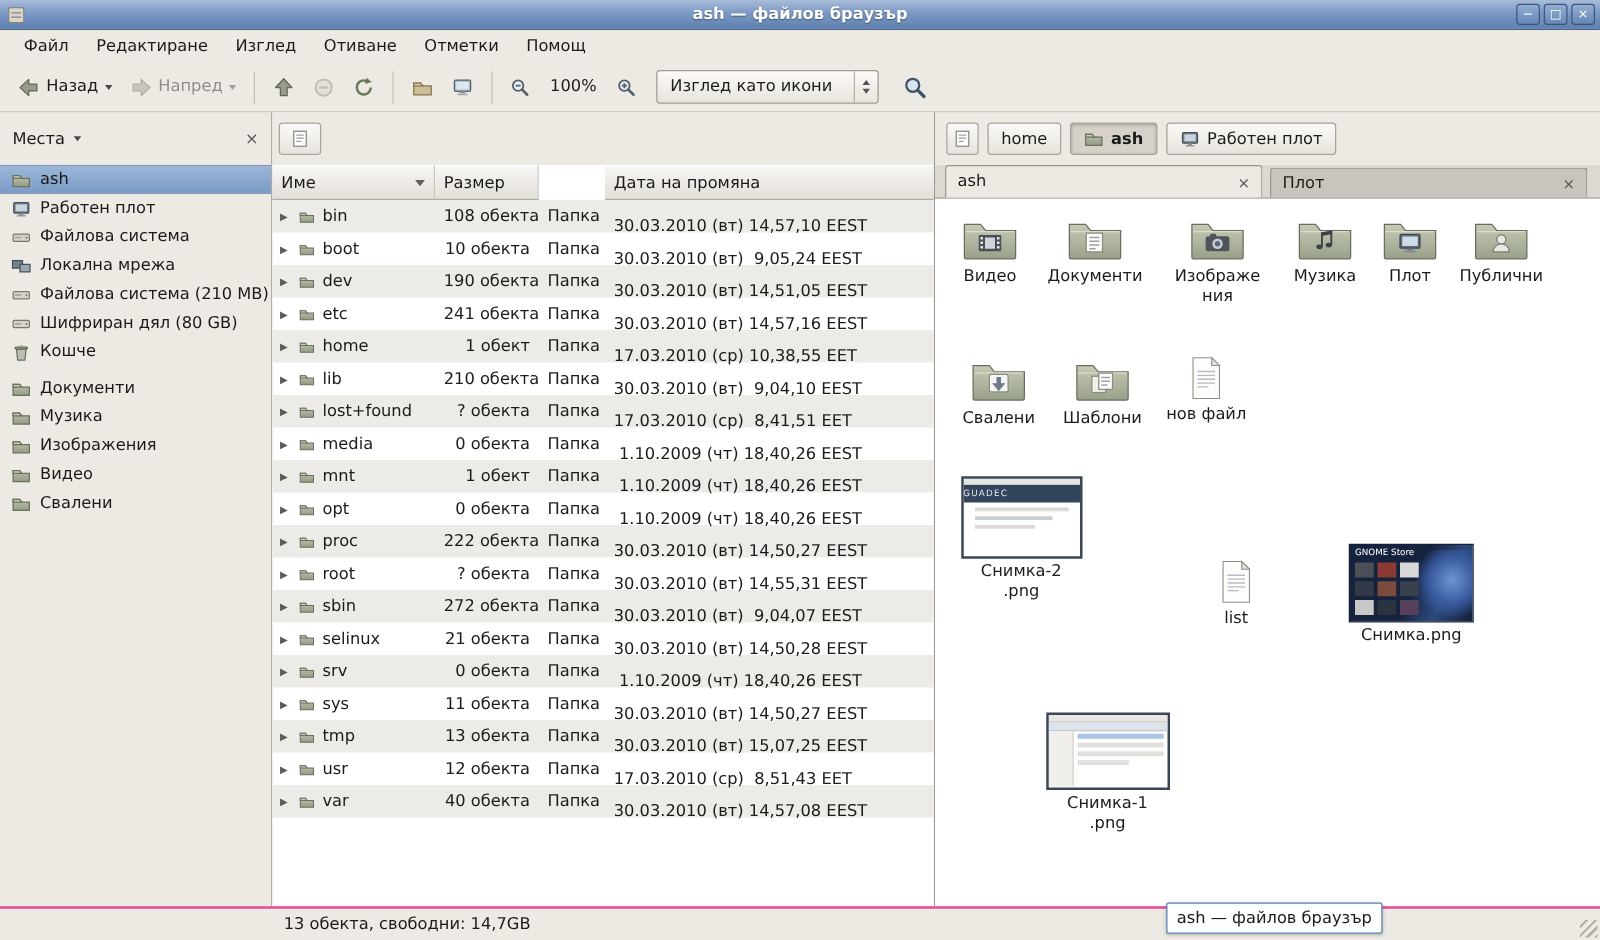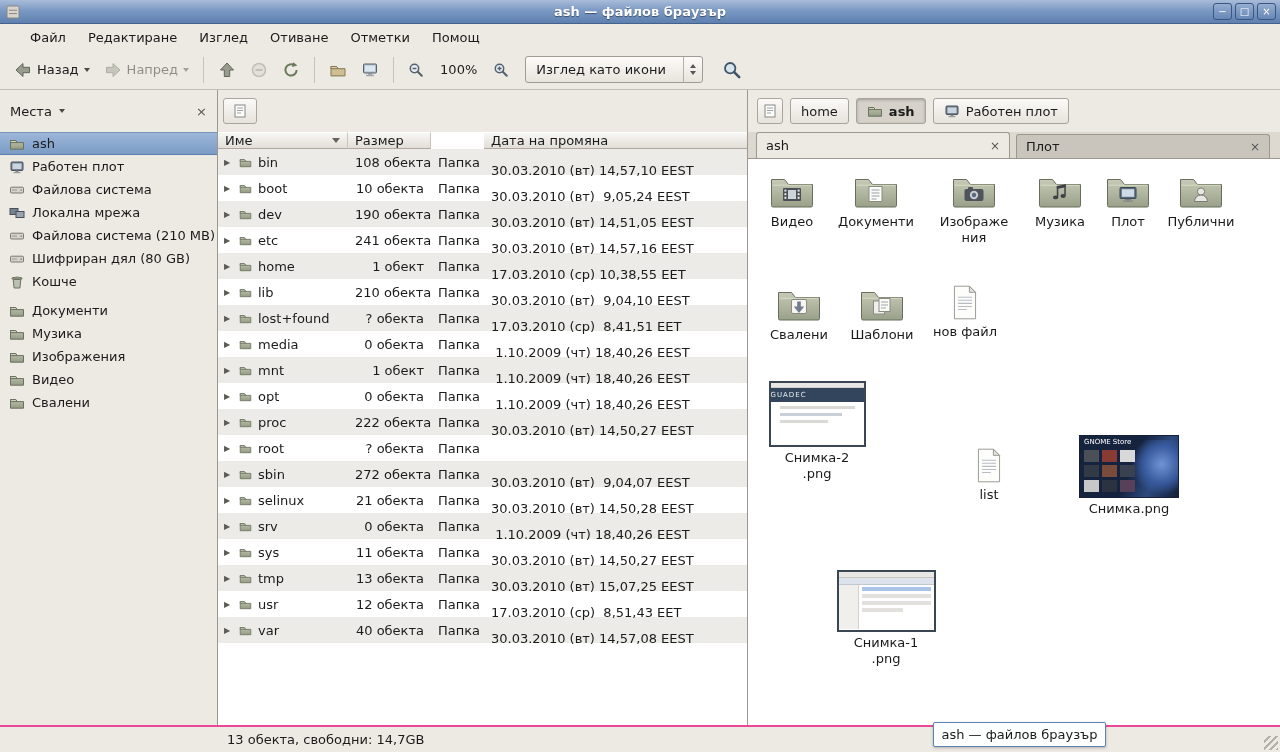--- a/index.html
+++ b/index.html
@@ -23,21 +23,21 @@
     color: #fff; font-weight: bold; text-shadow: 0 1px 1px rgba(0,0,0,.45);
   }
   .win-controls { position: absolute; right: 4px; top: 3px; display: flex; gap: 3px; z-index: 2; }
   .win-btn {
     width: 19px; height: 17px; border: 1px solid #3c5680; border-radius: 3px;
     background: linear-gradient(#95add1, #6687b6); color: #fff;
     font-size: 10px; line-height: 15px; text-align: center; cursor: default;
   }
 
   
-  .menubar { height: 26px; display: flex; align-items: center; padding-left: 19px; background: #edeae4; }
+  .menubar { height: 26px; display: flex; align-items: center; padding-left: 8px; background: #edeae4; }
   .menu-item { padding: 3px 11px; white-space: nowrap; }
 
   
   .toolbar {
     height: 40px; display: flex; align-items: center; padding: 0 8px; gap: 2px;
     background: #edeae4; border-bottom: 1px solid #c3bfb7;
   }
   .tbtn { display: flex; align-items: center; gap: 5px; padding: 4px 6px; border-radius: 3px; white-space: nowrap; }
   .tbtn.disabled { opacity: .45; }
   .tsep { width: 1px; height: 26px; background: #c6c2ba; margin: 0 6px; }
@@ -71,21 +71,21 @@
   }
   .side-sep { height: 6px; }
 
   
   .tree-pane { width: 530px; border-right: 1px solid #9c978f; display: flex; flex-direction: column; background: #fff; }
   .pane-top { height: 42px; background: #edeae4; display: flex; align-items: center; padding-left: 5px; }
   .mini-btn {
     width: 34px; height: 26px; border: 1px solid #aaa69e; border-radius: 3px;
     background: linear-gradient(#fbfaf8, #e7e3dc); display: flex; align-items: center; justify-content: center;
   }
-  .tree-header { display: flex; height: 17px; }
+  .tree-header { display: flex; height: 28px; }
   .th {
     display: flex; align-items: center; padding: 0 7px; gap: 5px;
     background: linear-gradient(#f8f7f5, #e2ded7);
     border-right: 1px solid #c9c5bd; border-bottom: 1px solid #aeaaa2; border-top: 1px solid #fff;
     white-space: nowrap; overflow: hidden;
   }
   .th-name { width: 130px; }
   .th-size { width: 83px; }
   .th-type { width: 53px; margin-top: 28px; }
   .th-date { flex: 1; border-right: none; }
@@ -577,20 +577,21 @@
           <div class="tree-row">
     <div class="cell cell-name">
       <span class="expander">▶</span>
       <svg width="15" height="13" viewBox="0 0 16 16">
                 <use href="#sym-folder"></use>
               </svg>
       <span>root</span>
     </div>
     <div class="cell cell-size">? обекта</div>
     <div class="cell cell-type">Папка</div>
+    <div class="cell cell-date">30.03.2010 (вт) 14,55,31 EEST</div>
   </div>
           <div class="tree-row">
     <div class="cell cell-name">
       <span class="expander">▶</span>
       <svg width="15" height="13" viewBox="0 0 16 16">
                 <use href="#sym-folder"></use>
               </svg>
       <span>sbin</span>
     </div>
     <div class="cell cell-size">272 обекта</div>

